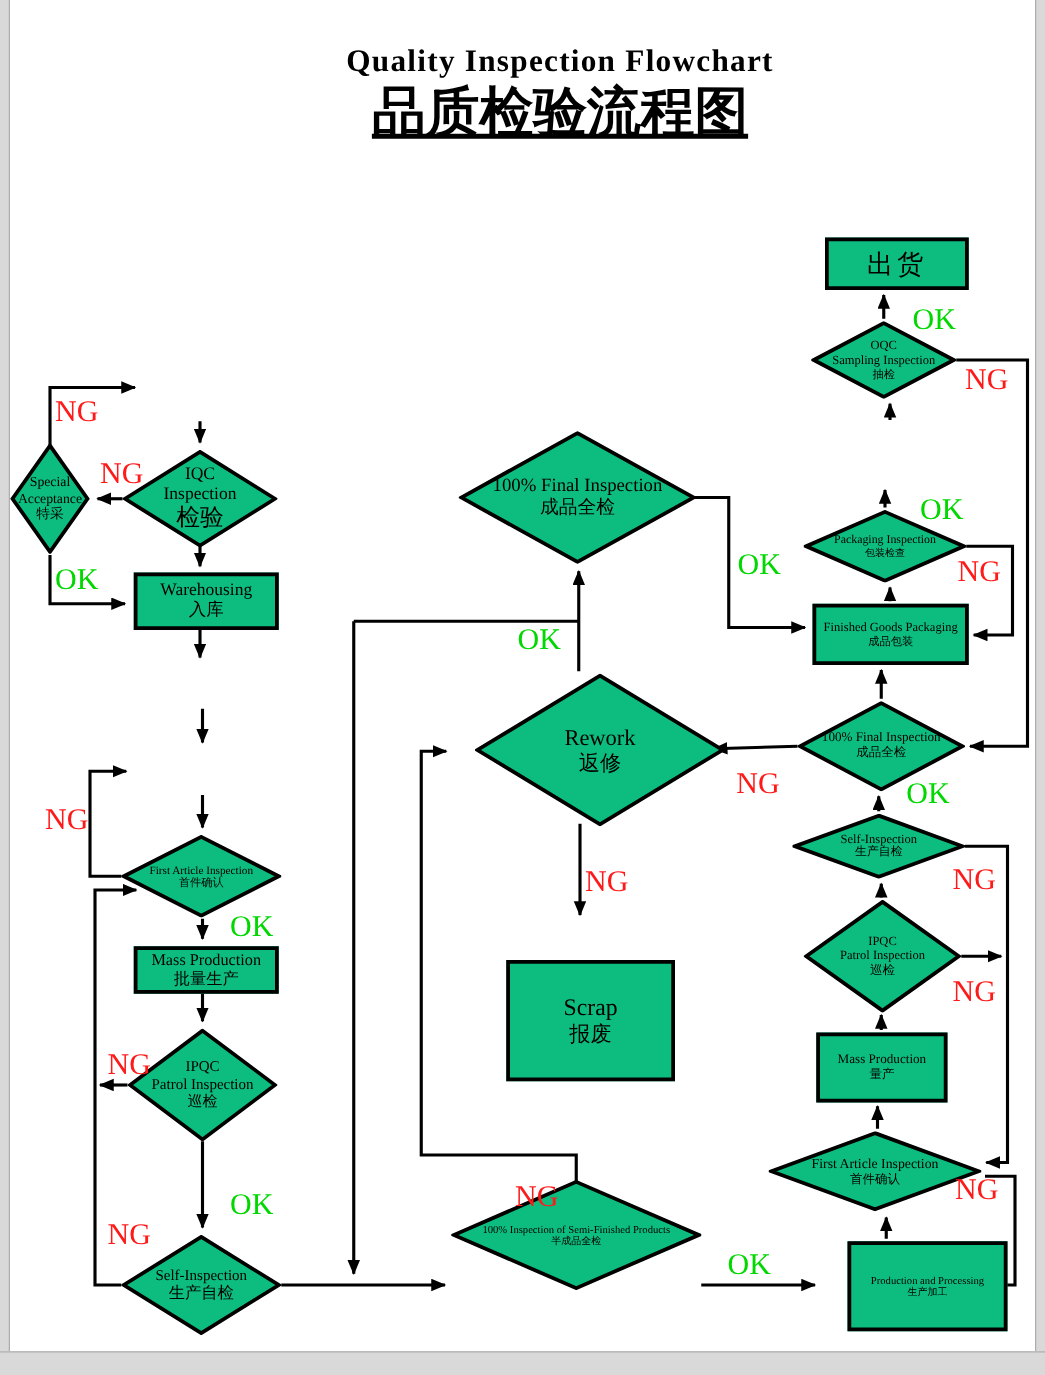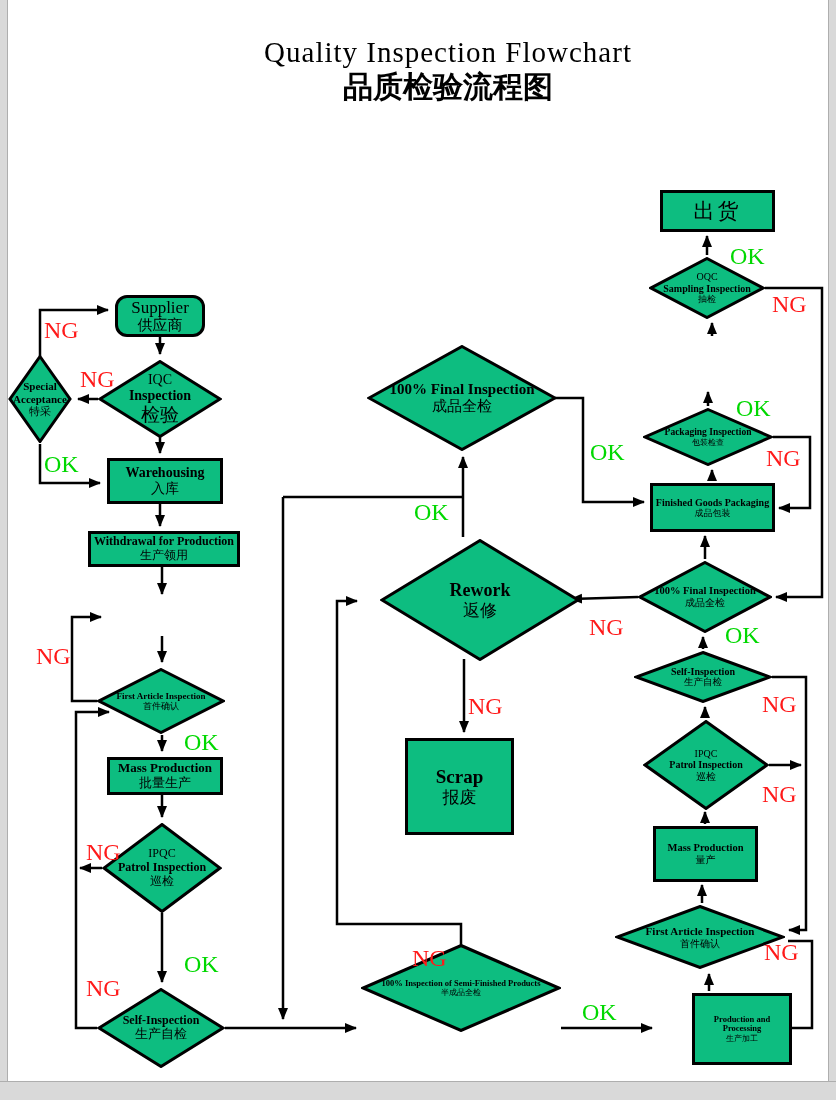--- a/index.html
+++ b/index.html
@@ -4,31 +4,31 @@
 <style>
   :root { --fill:#0dbd80; --ng:#ff1a1a; --ok:#00d800; }
   html,body { margin:0; padding:0; }
   body { background:#cfcfcf; font-family:"Liberation Serif","DejaVu Serif",serif; }
   .stage { position:relative; width:836px; height:1100px; background:#ffffff; overflow:hidden; }
   .edge-strip { position:absolute; background:#d9d9d9; }
   .strip-left { left:0; top:0; width:7px; height:1081px; border-right:1px solid #aeaeae; }
   .strip-right { left:828px; top:0; width:8px; height:1081px; border-left:1px solid #aeaeae; }
   .strip-bottom { left:0; top:1081px; width:836px; height:19px; border-top:1px solid #aeaeae; }
   .title-wrap { position:absolute; left:60px; right:0; top:36px; text-align:center; color:#000; }
-  .title-en { font-size:29px; font-weight:normal; line-height:1.15; letter-spacing:1px; }
-  .title-zh { font-size:30px; font-weight:bold; line-height:1.2; }
+  .title-en { font-size:25px; font-weight:bold; line-height:1.15; letter-spacing:1px; }
+  .title-zh { font-size:43px; font-weight:bold; line-height:1.2;text-decoration:underline; }
   .wires { position:absolute; left:0; top:0; pointer-events:none; }
   .wires polyline { fill:none; stroke:#000; stroke-width:2.5; }
   .node { position:absolute; display:flex; align-items:center; justify-content:center; text-align:center; color:#000; }
-  .box { background:var(--fill); border:3px solid #000; box-sizing:border-box; }
+  .box { background:var(--fill); border:3px solid #000; box-sizing:border-box;text-align:right; }
   .box.round { border-radius:12px; }
   .diamond { background:transparent; }
   .dshape { position:absolute; left:0; top:0; }
   .ntext { position:relative; z-index:1; display:flex; flex-direction:column; align-items:center; justify-content:center; line-height:1.15; }
-  .en { font-weight:bold; }
+  .en { font-weight:normal; }
   .en.reg { font-weight:normal; }
   .zh { font-weight:normal; }
   .elabel { position:absolute; font-size:24px; line-height:1; z-index:2; }
   .elabel.ng { color:var(--ng); }
   .elabel.ok { color:var(--ok); }
 </style>
 </head>
 <body>
 
 <div class="stage">
@@ -81,26 +81,20 @@
     <polyline points="712,336 712,323" marker-end="url(#arr)"></polyline>
     <polyline points="707,255 707,236" marker-end="url(#arr)"></polyline>
 
     <polyline points="765,288 822,288 822,597 776,597" marker-end="url(#arr)"></polyline>
     <polyline points="773,437 810,437 810,508 779,508" marker-end="url(#arr)"></polyline>
     <polyline points="772,677 806,677 806,930 789,930" marker-end="url(#arr)"></polyline>
     <polyline points="769,765 801,765" marker-end="url(#arr)"></polyline>
     <polyline points="788,941 812,941 812,1028 770,1028" marker-end="url(#arr)"></polyline>
   </svg>
 
-  <div class="node box round" style="left:115px;top:295px;width:90px;height:42px">
-    <div class="ntext">
-        <span class="en reg" style="font-size:17px">Supplier</span>
-        <span class="zh" style="font-size:15px">供应商</span>
-      </div>
-  </div>
 
   <div class="node diamond" style="left:8px;top:355px;width:64px;height:88px">
       <svg class="dshape" width="64" height="88">
         <polygon points="32,1.5 62,44 32,86.5 2,44" fill="var(--fill)" stroke="#000" stroke-width="3"></polygon>
       </svg>
     <div class="ntext">
         <span class="en" style="font-size:11px">Special</span>
         <span class="en" style="font-size:11px">Acceptance</span>
         <span class="zh" style="font-size:11px">特采</span>
       </div>
@@ -117,26 +111,20 @@
       </div>
   </div>
 
   <div class="node box" style="left:107px;top:458px;width:116px;height:46px">
     <div class="ntext">
         <span class="en" style="font-size:14px">Warehousing</span>
         <span class="zh" style="font-size:14px">入库</span>
       </div>
   </div>
 
-  <div class="node box" style="left:88px;top:531px;width:152px;height:36px">
-    <div class="ntext">
-        <span class="en" style="font-size:12px">Withdrawal for Production</span>
-        <span class="zh" style="font-size:12px">生产领用</span>
-      </div>
-  </div>
 
 
   <div class="node diamond" style="left:97px;top:668px;width:128px;height:66px">
       <svg class="dshape" width="128" height="66">
         <polygon points="64,1.5 126,33 64,64.5 2,33" fill="var(--fill)" stroke="#000" stroke-width="3"></polygon>
       </svg>
     <div class="ntext">
         <span class="en" style="font-size:9px">First Article Inspection</span>
         <span class="zh" style="font-size:9px">首件确认</span>
       </div>
@@ -183,21 +171,21 @@
   <div class="node diamond" style="left:380px;top:539px;width:200px;height:122px">
       <svg class="dshape" width="200" height="122">
         <polygon points="100,1.5 198,61 100,120.5 2,61" fill="var(--fill)" stroke="#000" stroke-width="3"></polygon>
       </svg>
     <div class="ntext">
         <span class="en" style="font-size:18px">Rework</span>
         <span class="zh" style="font-size:17px">返修</span>
       </div>
   </div>
 
-  <div class="node box" style="left:405px;top:738px;width:109px;height:97px">
+  <div class="node box" style="left:405px;top:768px;width:135px;height:97px">
     <div class="ntext">
         <span class="en" style="font-size:19px">Scrap</span>
         <span class="zh" style="font-size:17px">报废</span>
       </div>
   </div>
 
   <div class="node diamond" style="left:361px;top:944px;width:200px;height:88px">
       <svg class="dshape" width="200" height="88">
         <polygon points="100,1.5 198,44 100,86.5 2,44" fill="var(--fill)" stroke="#000" stroke-width="3"></polygon>
       </svg>
@@ -283,21 +271,21 @@
   <div class="node diamond" style="left:615px;top:905px;width:170px;height:64px">
       <svg class="dshape" width="170" height="64">
         <polygon points="85,1.5 168,32 85,62.5 2,32" fill="var(--fill)" stroke="#000" stroke-width="3"></polygon>
       </svg>
     <div class="ntext">
         <span class="en" style="font-size:11px">First Article Inspection</span>
         <span class="zh" style="font-size:10px">首件确认</span>
       </div>
   </div>
 
-  <div class="node box" style="left:692px;top:993px;width:100px;height:72px">
+  <div class="node box" style="left:678px;top:993px;width:128px;height:72px">
     <div class="ntext">
         <span class="en" style="font-size:8.5px">Production and Processing</span>
         <span class="zh" style="font-size:8px">生产加工</span>
       </div>
   </div>
 
   <span class="elabel ng" style="left:44px;top:318px">NG</span>
   <span class="elabel ng" style="left:80px;top:367px">NG</span>
   <span class="elabel ok" style="left:44px;top:452px">OK</span>
   <span class="elabel ng" style="left:36px;top:644px">NG</span>

